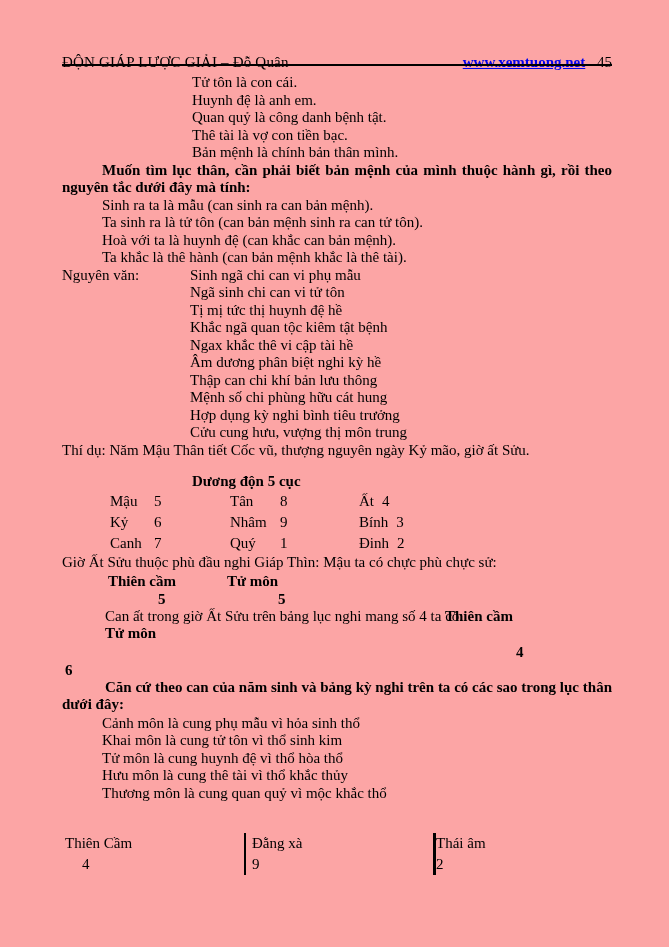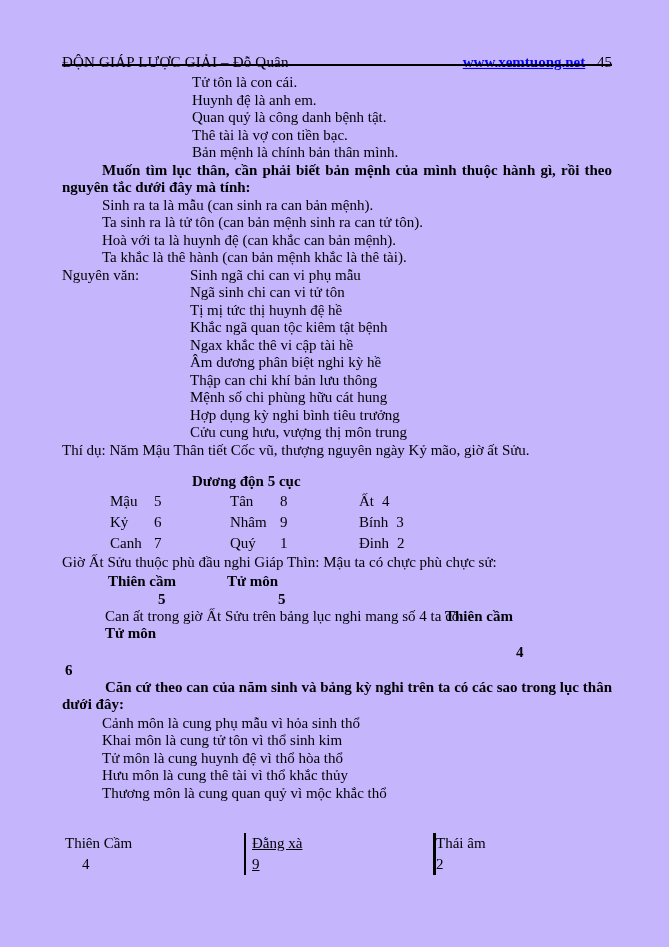--- a/index.html
+++ b/index.html
@@ -1,19 +1,19 @@
 <!DOCTYPE html>
 <html><head>
 <meta charset="utf-8">
 <style>
   html,body{margin:0;padding:0;background:#888;}
   .page{
     position:relative;
     width:669px;height:947px;
-    background:#c4b5fd;
+    background:#fca5a5;
     font-family:"Liberation Serif","DejaVu Serif",serif;
     font-size:15px;
     color:#000;
     overflow:hidden;
   }
   
   .header{
     position:absolute;left:62px;top:36px;width:550px;
     display:flex;justify-content:space-between;align-items:baseline;
   }
@@ -58,21 +58,21 @@
 
   
   .bottom-table{
     position:absolute;left:62px;top:833px;width:560px;
     display:flex;line-height:21px;
   }
   .bt-cell{height:42px;}
   .bt-0{width:182px;}
   .bt-0 .bt-name{padding-left:3px;}
   .bt-0 .bt-num{padding-left:20px;}
-  .bt-1{width:181px;border-left:2px solid #000;padding-left:6px;text-decoration:underline;}
+  .bt-1{width:181px;border-left:2px solid #000;padding-left:6px;}
   .bt-2{width:140px;border-left:3px solid #000;}
 </style>
 </head>
 <body>
 
 <div class="page">
 
   <div class="header">
     <span class="h-title">ĐỘN GIÁP LƯỢC GIẢI – Đỗ Quân</span>
     <span class="h-right">

